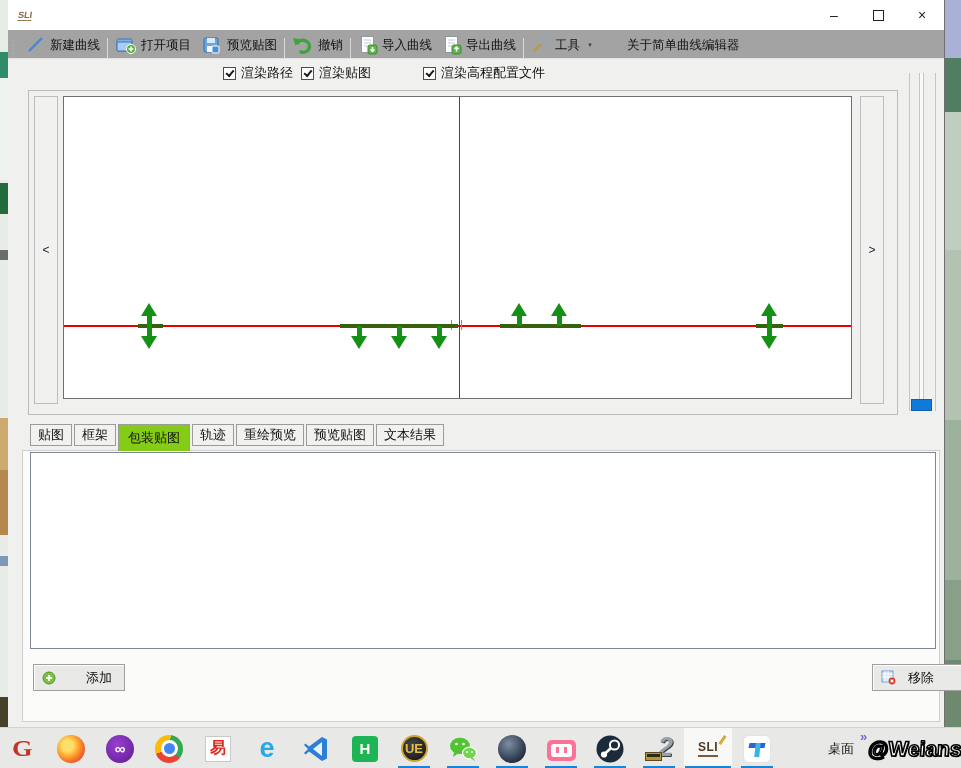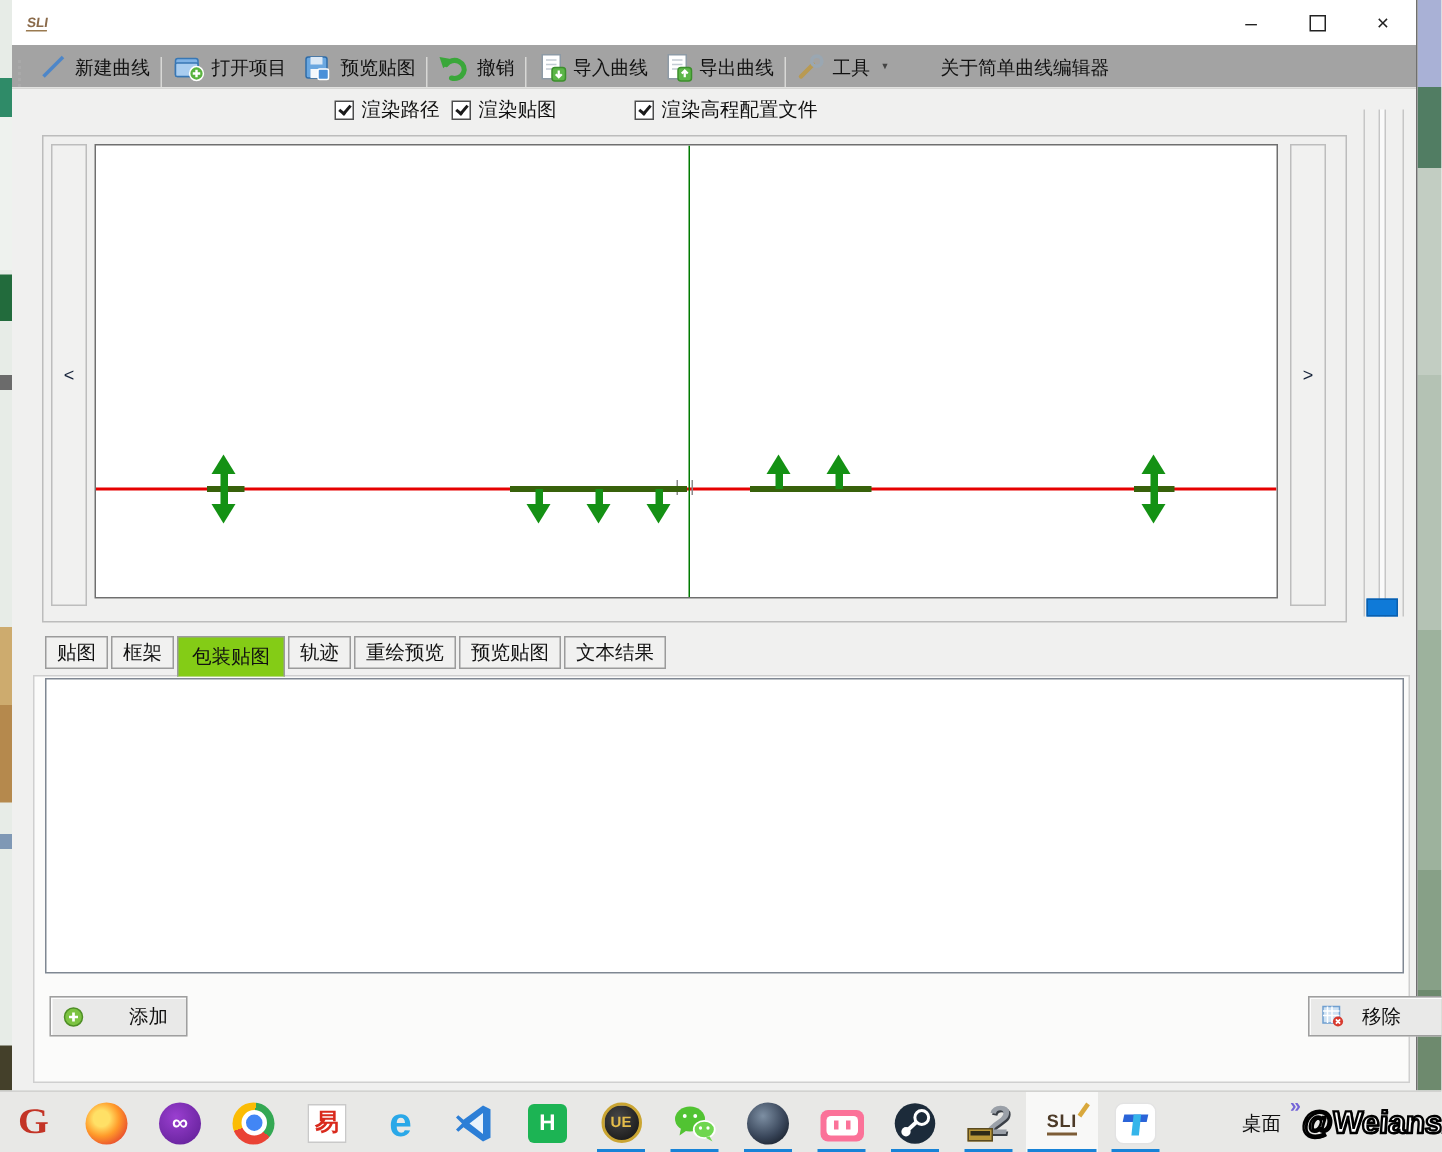--- a/index.html
+++ b/index.html
@@ -66,21 +66,21 @@
   .slot.active .underline{left:1px;width:46px;}
   .ico{width:30px;height:30px;display:flex;align-items:center;justify-content:center;position:relative;}
   .ic-g{font-size:24px;font-weight:900;color:#c33426;font-family:"Liberation Serif","DejaVu Serif",serif;transform:scaleX(1.1);}
   .ic-ff{width:28px;height:28px;border-radius:50%;background:radial-gradient(circle at 38% 38%,#ffe066 0 22%,#ff9a2a 48%,#e84d2e 78%,#b22b5b 100%);}
   .ic-p8{width:28px;height:28px;border-radius:50%;background:radial-gradient(circle at 40% 35%,#9a3fd0,#5c1d92);color:#fff;font-weight:bold;font-size:15px;display:flex;align-items:center;justify-content:center;}
   .ic-chrome{width:28px;height:28px;border-radius:50%;background:conic-gradient(from 130deg,#ea4335 0 33%,#fbbc05 33% 66%,#34a853 66% 100%);display:flex;align-items:center;justify-content:center;}
   .chrome-hub{width:11px;height:11px;border:3px solid #fff;border-radius:50%;background:#4286f5;}
   .ic-yi{width:26px;height:26px;background:#fff;border:1px solid #c9c9c9;box-sizing:border-box;display:flex;align-items:center;justify-content:center;font-size:16px;font-weight:bold;color:#d92a1d;}
   .ic-ie{font-size:27px;font-weight:bold;color:#2aa8e8;line-height:27px;}
   .ic-h{width:26px;height:26px;border-radius:4px;background:#1cb454;color:#fff;font-weight:bold;font-size:15px;display:flex;align-items:center;justify-content:center;}
-  .ic-ue{width:27px;height:27px;border-radius:50%;background:radial-gradient(circle at 40% 35%,#474747,#101010);border:2px solid #caa532;box-sizing:border-box;color:#e4bc4a;font-weight:bold;font-size:10px;display:flex;align-items:center;justify-content:center;}
+  .ic-ue{width:27px;height:27px;border-radius:50%;background:radial-gradient(circle at 40% 35%,#474747,#101010);border:2px solid #caa532;box-sizing:border-box;color:#e4bc4a;font-weight:bold;font-size:13px;display:flex;align-items:center;justify-content:center;}
   .ic-game{width:28px;height:28px;border-radius:50%;background:radial-gradient(circle at 38% 32%,#7d8fa3,#39465a 55%,#141b26 90%);}
   .ic-bili{width:29px;height:21px;border-radius:5px;background:#fb7299;position:relative;margin-top:4px;}
   .ic-bili::before{content:"";position:absolute;left:4px;top:4px;width:21px;height:13px;background:#fff;border-radius:3px;}
   .ic-bili::after{content:"";position:absolute;left:9px;top:7px;width:3px;height:6px;background:#fb7299;box-shadow:8px 0 0 #fb7299;}
   .ic-omsi{position:relative;width:30px;height:30px;}
   .ic-omsi .two{position:absolute;right:1px;top:-2px;font-size:27px;font-weight:900;font-style:italic;color:#9aa0a8;text-shadow:1px 1px 0 #3a3f46;}
   .ic-omsi .bus{position:absolute;left:1px;bottom:3px;width:17px;height:9px;background:#b89638;border:1px solid #5a4a20;box-sizing:border-box;}
   .ic-omsi .bus::after{content:"";position:absolute;left:1px;top:1px;width:13px;height:3px;background:#2e2a18;}
   .ic-sli{position:relative;font-size:12px;font-weight:bold;color:#4c3a27;letter-spacing:.5px;border-bottom:2px solid #7c5c36;padding-bottom:1px;}
   .ic-sli::after{content:"";position:absolute;right:-6px;top:-5px;width:3px;height:10px;background:#d9a83c;transform:rotate(35deg);}

